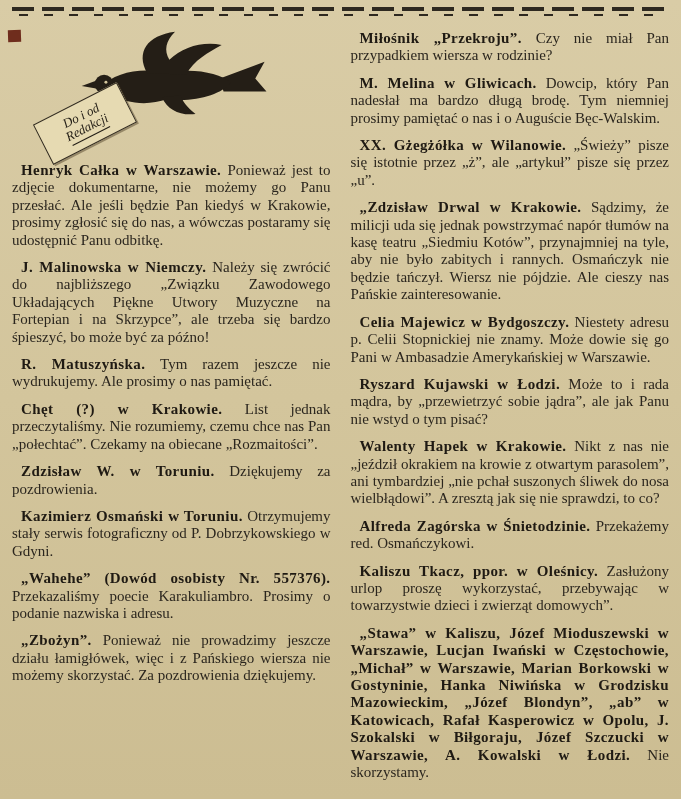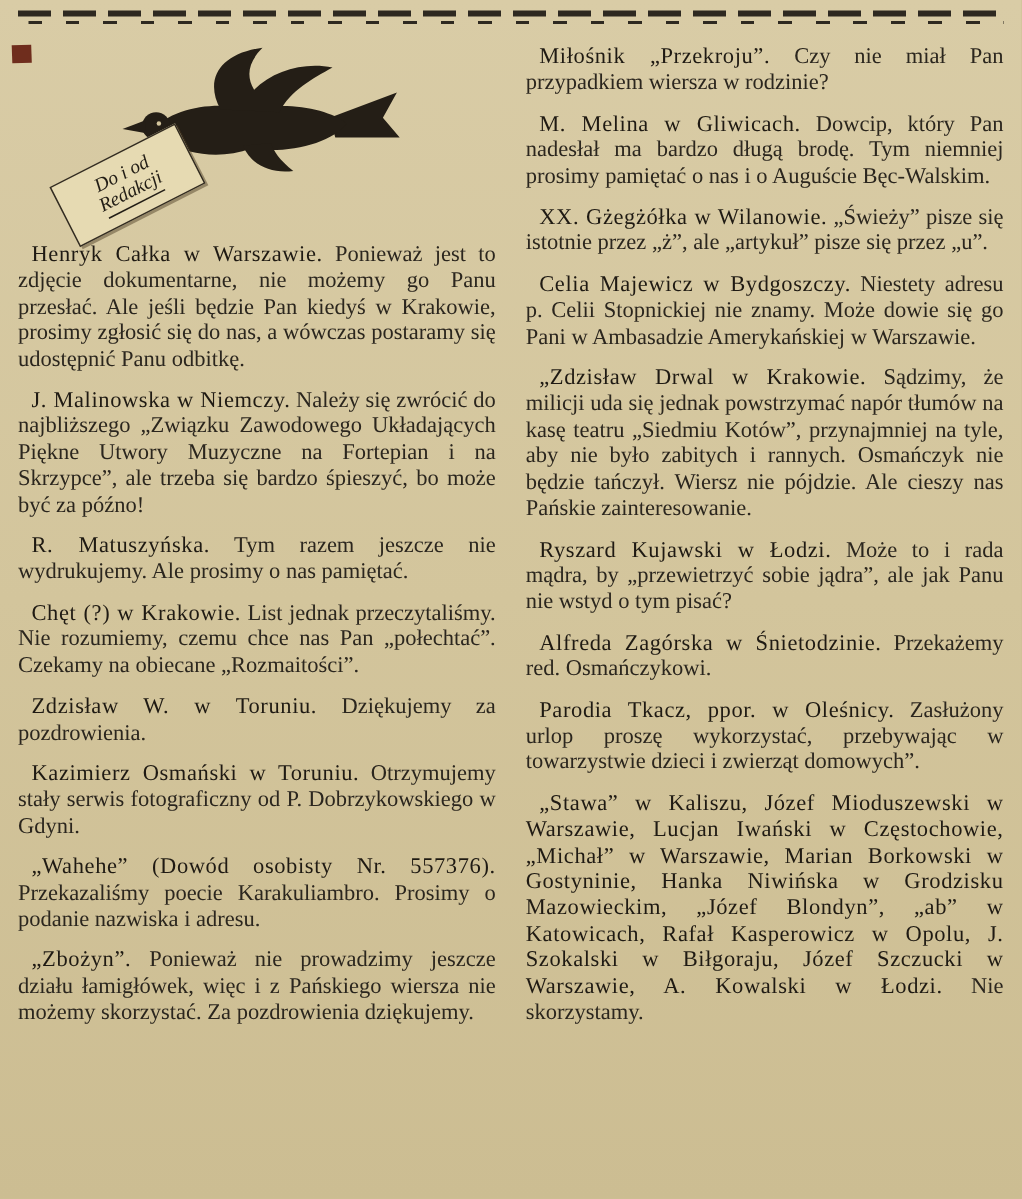--- a/index.html
+++ b/index.html
@@ -25,21 +25,21 @@
   .corner-mark{
     position:absolute;left:8px;top:30px;width:13px;height:12px;
     background:#6f2d1d;transform:rotate(-2deg);
   }
   .columns{display:flex;gap:20px;padding-top:8px;}
   .col{flex:1 1 0;min-width:0;}
   .para{
     margin:0 0 10px 0;font-size:15px;line-height:17.4px;
     text-align:justify;color:#2b261e;text-indent:9px;
   }
-  .lead{font-weight:normal;letter-spacing:.4px;color:#1f1a13;}
+  .lead{font-weight:bold;letter-spacing:.4px;color:#1f1a13;}
   .dove-badge{position:relative;width:232px;height:118px;margin:0 auto 14px 26px;}
   .dove-svg{position:absolute;right:0;top:0;width:190px;height:112px;}
   .envelope{
     position:absolute;left:0;bottom:2px;width:80px;padding:6px 6px 7px 6px;
     background:#e6dab2;border:1px solid #332c21;
     transform:rotate(-27deg);
     text-align:center;font-style:italic;font-size:13px;line-height:13px;
     color:#221d15;box-shadow:1px 2px 0 rgba(70,55,30,.45);
   }
   .envelope .l1,.envelope .l2{display:block;}
@@ -98,29 +98,30 @@
     </div>
 
     <div class="col">
       <div>
   <p class="para"><b class="lead">Miłośnik „Przekroju”.</b> <span>Czy nie miał Pan przypadkiem wiersza w rodzinie?</span></p>
 
   <p class="para"><b class="lead">M. Melina w Gliwicach.</b> <span>Dowcip, który Pan nadesłał ma bardzo długą brodę. Tym niemniej prosimy pamiętać o nas i o Auguście Bęc-Walskim.</span></p>
 
   <p class="para"><b class="lead">XX. Gżegżółka w Wilanowie.</b> <span>„Świeży” pisze się istotnie przez „ż”, ale „artykuł” pisze się przez „u”.</span></p>
 
+  <p class="para"><b class="lead">„Zdzisław Drwal w Krakowie.</b> <span>Sądzimy, że milicji uda się jednak powstrzymać napór tłumów na kasę teatru „Siedmiu Kotów”, przynajmniej na tyle, aby nie było zabitych i rannych. Osmańczyk nie będzie tańczył. Wiersz nie pójdzie. Ale cieszy nas Pańskie zainteresowanie.</span></p>
+
   <p class="para"><b class="lead">Celia Majewicz w Bydgoszczy.</b> <span>Niestety adresu p. Celii Stopnickiej nie znamy. Może dowie się go Pani w Ambasadzie Amerykańskiej w Warszawie.</span></p>
-
-  <p class="para"><b class="lead">„Zdzisław Drwal w Krakowie.</b> <span>Sądzimy, że milicji uda się jednak powstrzymać napór tłumów na kasę teatru „Siedmiu Kotów”, przynajmniej na tyle, aby nie było zabitych i rannych. Osmańczyk nie będzie tańczył. Wiersz nie pójdzie. Ale cieszy nas Pańskie zainteresowanie.</span></p>
 
   <p class="para"><b class="lead">Ryszard Kujawski w Łodzi.</b> <span>Może to i rada mądra, by „przewietrzyć sobie jądra”, ale jak Panu nie wstyd o tym pisać?</span></p>
 
+  <p class="para"><b class="lead">Walenty Hapek w Krakowie.</b> <span>Nikt z nas nie „jeździł okrakiem na krowie z otwartym parasolem”, ani tymbardziej „nie pchał suszonych śliwek do nosa wielbłądowi”. A zresztą jak się nie sprawdzi, to co?</span></p>
 
   <p class="para"><b class="lead">Alfreda Zagórska w Śnietodzinie.</b> <span>Przekażemy red. Osmańczykowi.</span></p>
 
-  <p class="para"><b class="lead">Parodia Tkacz, ppor. w Oleśnicy.</b> <span>Zasłużony urlop proszę wykorzystać, przebywając w towarzystwie dzieci i zwierząt domowych”.</span></p>
+  <p class="para"><b class="lead">Kaliszu Tkacz, ppor. w Oleśnicy.</b> <span>Zasłużony urlop proszę wykorzystać, przebywając w towarzystwie dzieci i zwierząt domowych”.</span></p>
 
   <p class="para"><b class="lead">„Stawa” w Kaliszu, Józef Mioduszewski w Warszawie, Lucjan Iwański w Częstochowie, „Michał” w Warszawie, Marian Borkowski w Gostyninie, Hanka Niwińska w Grodzisku Mazowieckim, „Józef Blondyn”, „ab” w Katowicach, Rafał Kasperowicz w Opolu, J. Szokalski w Biłgoraju, Józef Szczucki w Warszawie, A. Kowalski w Łodzi.</b> <span>Nie skorzystamy.</span></p>
 </div>
     </div>
 
   </div>
 </div>
 
 </body></html>

